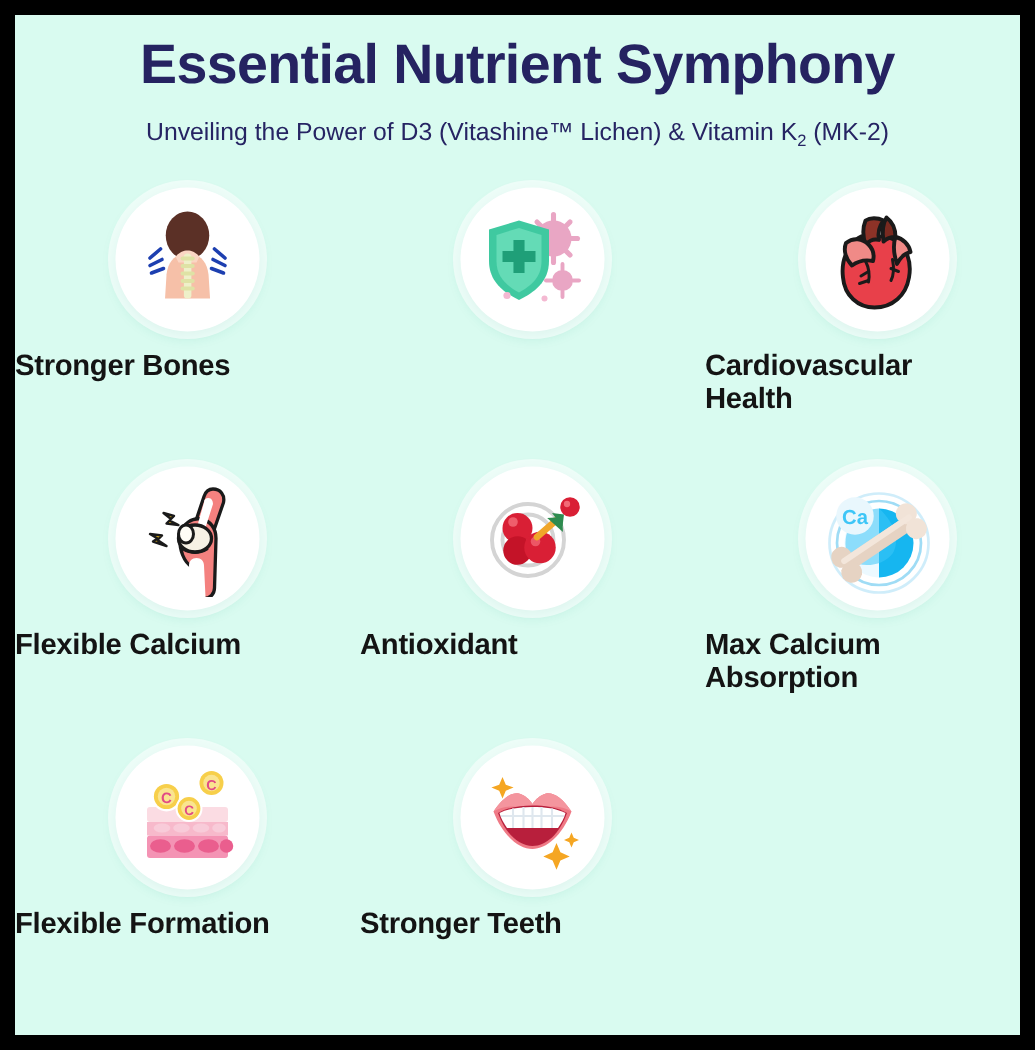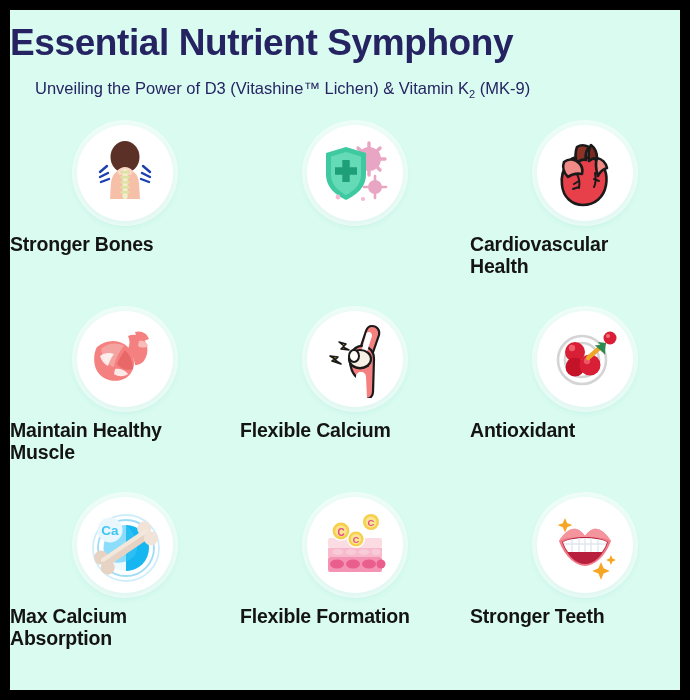--- a/index.html
+++ b/index.html
@@ -8,21 +8,21 @@
     background:#000000;
     font-family:"Liberation Sans", sans-serif;
   }
   #poster{
     position:absolute;left:10px;top:10px;
     width:670px;height:680px;
     background:#d9fbf0;
     overflow:hidden;
   }
   
-  .header{padding-top:14px;text-align:left;}
+  .header{padding-top:14px;text-align:center;}
   .title{
     font-size:37px;font-weight:bold;letter-spacing:-0.4px;
     color:#252361;line-height:1.05;margin:0;
   }
   .subtitle{
     margin:14px auto 0;width:620px;
     font-size:16.5px;font-weight:500;line-height:1.45;
     color:#262463;
   }
   .subtitle sub{font-size:11px;}
@@ -53,21 +53,21 @@
   }
 </style>
 </head>
 <body>
 
 <div id="poster">
 
   <div class="header">
     <h1 class="title">Essential Nutrient Symphony</h1>
     <div class="subtitle">
-      <span>Unveiling the Power of D3 (Vitashine™ Lichen) &amp; Vitamin K</span><sub>2</sub><span> (MK-9)</span><br>
+      <span>Unveiling the Power of D3 (Vitashine™ Lichen) &amp; Vitamin K</span><sub>2</sub><span> (MK-2)</span><br>
     </div>
   </div>
 
   <div class="grid">
 
     <div class="cell">
       <div class="badge">
         <span>
         <svg width="76" height="76" viewBox="0 0 76 76">
           <ellipse cx="38" cy="22" rx="14.5" ry="16" fill="#5b3026"></ellipse>
@@ -146,37 +146,20 @@
             <path d="M32 52l-6 2"></path>
             <path d="M48 38c1 5 1 10-1 14"></path>
             <path d="M47 44l5 2"></path>
           </g>
         </svg>
         </span>
       </div>
       <div class="caption">Cardiovascular<br>Health</div>
     </div>
 
-    <div class="cell">
-      <div class="badge">
-        <span>
-        <svg width="80" height="80" viewBox="0 0 80 80">
-          <path d="M12 28c8-7 19-8 27-3 7 4 10 12 10 19 0 8-5 15-13 17-10 3-21-2-25-11-3-8-2-17 1-22z" fill="#f4817f"></path>
-          <path d="M43 17c7-3 15 0 18 7 2 5 2 11-1 16-2 4-6 6-10 6-1-6-3-12-7-16 2-5 2-9 0-13z" fill="#f4817f"></path>
-          <path d="M50 13c6-2 12 1 14 7l-11 4c-1-4-2-8-3-11z" fill="#f4817f"></path>
-          <path d="M16 30c7-6 16-7 23-3-5 6-9 13-10 21-7-2-12-9-13-18z" fill="#f4a3a0"></path>
-          <path d="M40 31c5 5 8 12 8 19-6 2-12 0-16-5 2-5 5-10 8-14z" fill="#e8686a"></path>
-          <path d="M15 37c4-3 9-4 14-2-3 4-5 8-6 12-4-2-7-6-8-10z" fill="#ffffff" opacity=".82"></path>
-          <path d="M30 50c5-1 10 1 13 5-4 3-10 3-14 0z" fill="#ffffff" opacity=".82"></path>
-          <path d="M54 22c4-1 8 1 9 5-3 2-7 2-10 0z" fill="#f9bcb9"></path>
-        </svg>
-        </span>
-      </div>
-      <div class="caption">Maintain Healthy<br>Muscle</div>
-    </div>
 
     <div class="cell">
       <div class="badge">
         <span>
         <svg width="78" height="78" viewBox="0 0 78 78">
           <path d="M56 6c5 0 8 4 7 9l-9 26-12-6 8-24c1-3 3-5 6-5z" fill="#f4817f" stroke="#1a1a1a" stroke-width="2.2" stroke-linejoin="round"></path>
           <path d="M34 36c2-7 8-11 14-10 6 1 10 6 10 13l-1 33c0 4-3 7-7 7s-7-3-7-7l-1-14c-5-3-9-11-8-22z" fill="#f4817f" stroke="#1a1a1a" stroke-width="2.2" stroke-linejoin="round"></path>
           <path d="M53 12c2 0 3 2 3 4l-7 22-5-2 6-21c0-2 1-3 3-3z" fill="#ffffff"></path>
           <path d="M45 52c3 0 5 2 5 5l1 21c0 3-2 5-5 5s-5-2-5-5l-1-21c0-3 2-5 5-5z" fill="#ffffff"></path>
           <ellipse cx="44" cy="39" rx="11" ry="9" fill="#f6f1e4" stroke="#1a1a1a" stroke-width="2.2"></ellipse>

